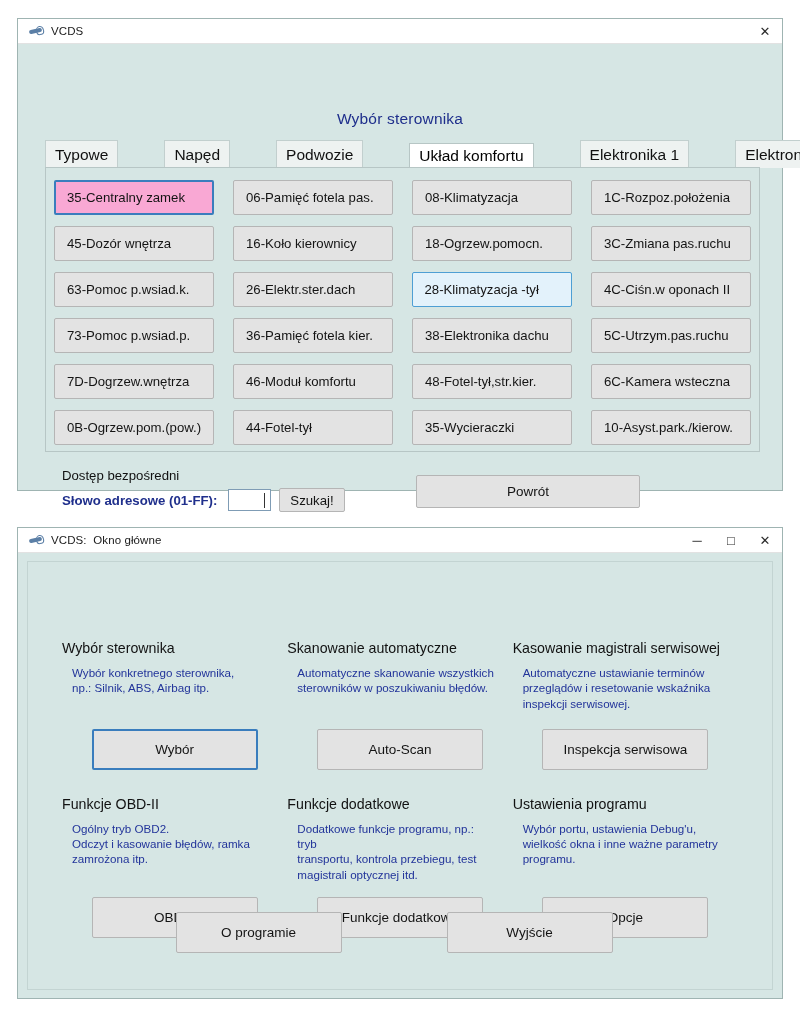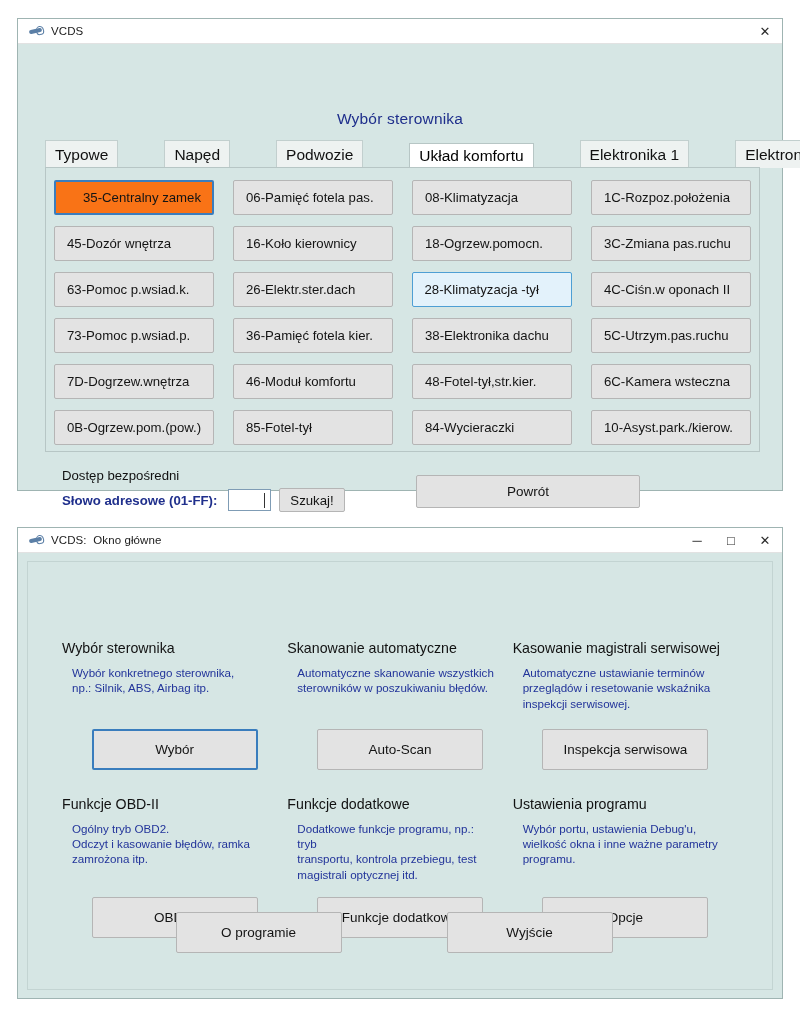--- a/index.html
+++ b/index.html
@@ -160,23 +160,23 @@
     display: flex;
     align-items: center;
     padding-left: 12px;
     font-size: 13.2px;
     color: #141414;
     box-sizing: border-box;
     white-space: nowrap;
     overflow: hidden;
   }
   .ecu-btn.focused {
-    background: #f97316;
+    background: #f9a8d4;
     border: 2px solid #3a7dbd;
-    padding-left: 27px;
+    padding-left: 11px;
   }
   .ecu-btn.active {
     background: #e3f2fb;
     border: 1.5px solid #4e9fd4;
     padding-left: 11.5px;
   }
 
   
   .direct {
     position: absolute;
@@ -371,22 +371,22 @@
       <div class="ecu-btn">36-Pamięć fotela kier.</div>
       <div class="ecu-btn">38-Elektronika dachu</div>
       <div class="ecu-btn">5C-Utrzym.pas.ruchu</div>
 
       <div class="ecu-btn">7D-Dogrzew.wnętrza</div>
       <div class="ecu-btn">46-Moduł komfortu</div>
       <div class="ecu-btn">48-Fotel-tył,str.kier.</div>
       <div class="ecu-btn">6C-Kamera wsteczna</div>
 
       <div class="ecu-btn">0B-Ogrzew.pom.(pow.)</div>
-      <div class="ecu-btn">85-Fotel-tył</div>
-      <div class="ecu-btn">84-Wycieraczki</div>
+      <div class="ecu-btn">44-Fotel-tył</div>
+      <div class="ecu-btn">35-Wycieraczki</div>
       <div class="ecu-btn">10-Asyst.park./kierow.</div>
     </div>
 
     <div class="direct">
       <div class="direct-l1">Dostęp bezpośredni</div>
       <div class="direct-row">
         <span class="direct-l2">Słowo adresowe (01-FF):</span>
         <span class="addr-input" title="">
           <span class="caret"></span>
         </span>

